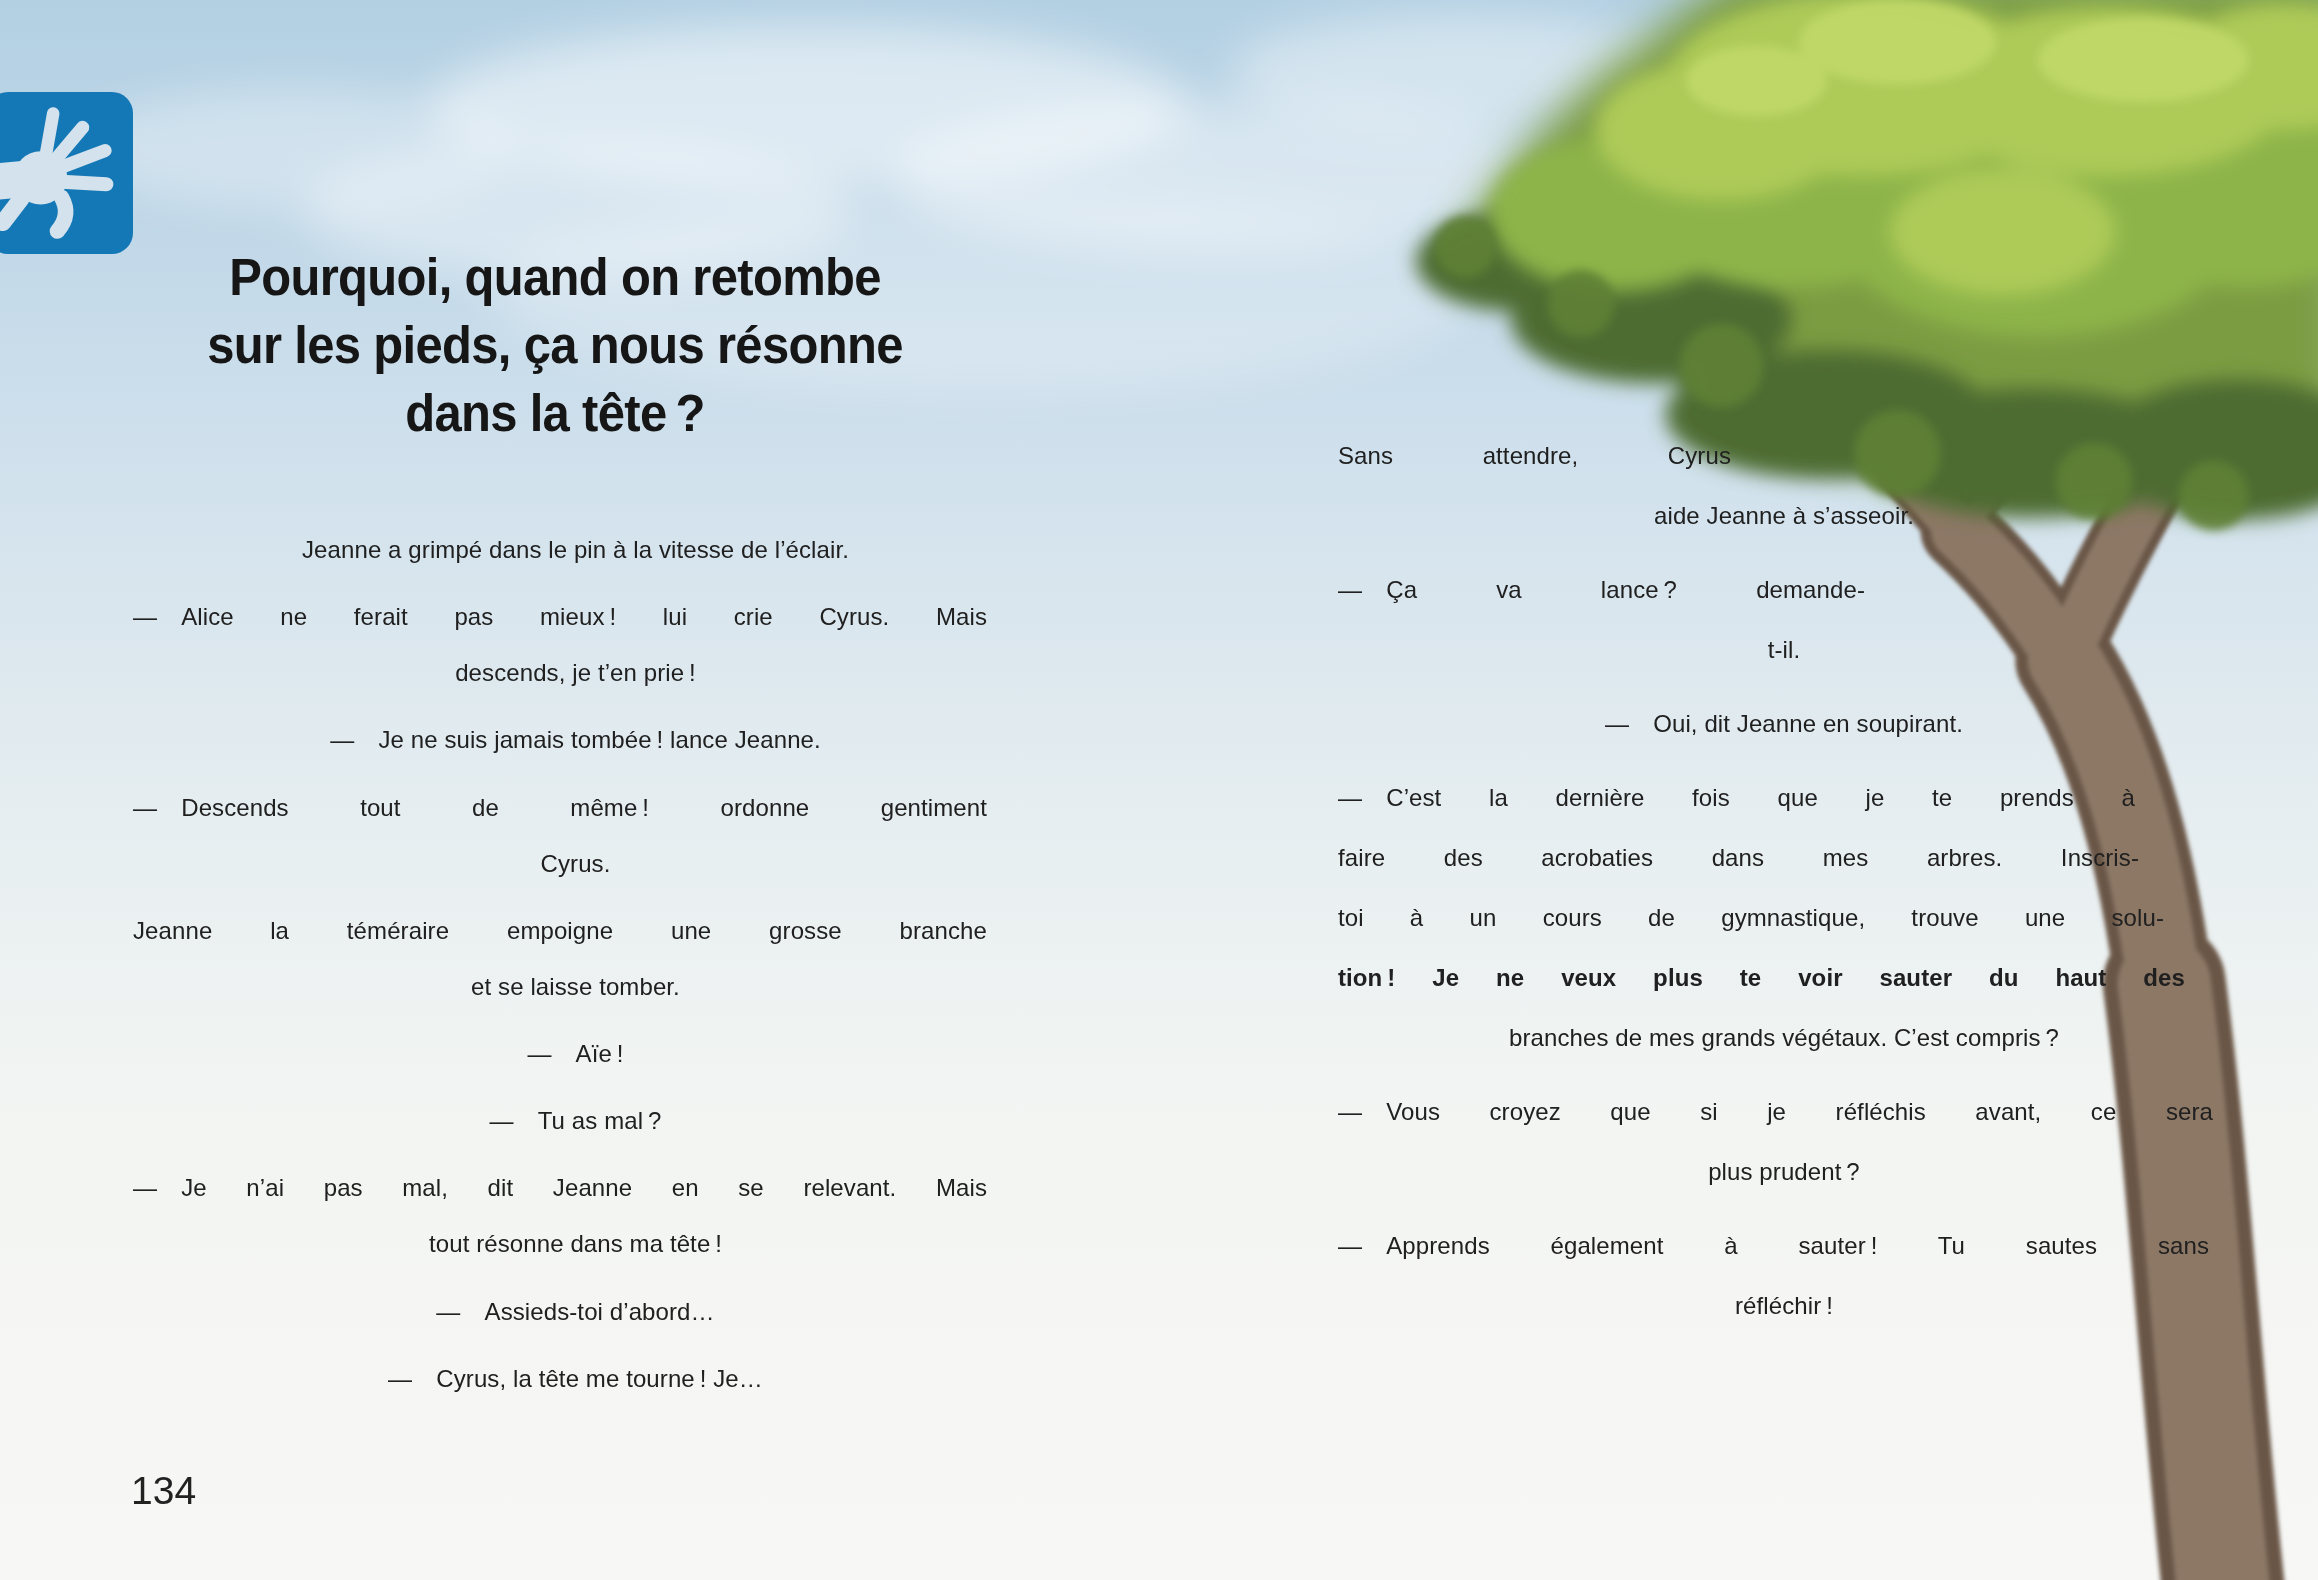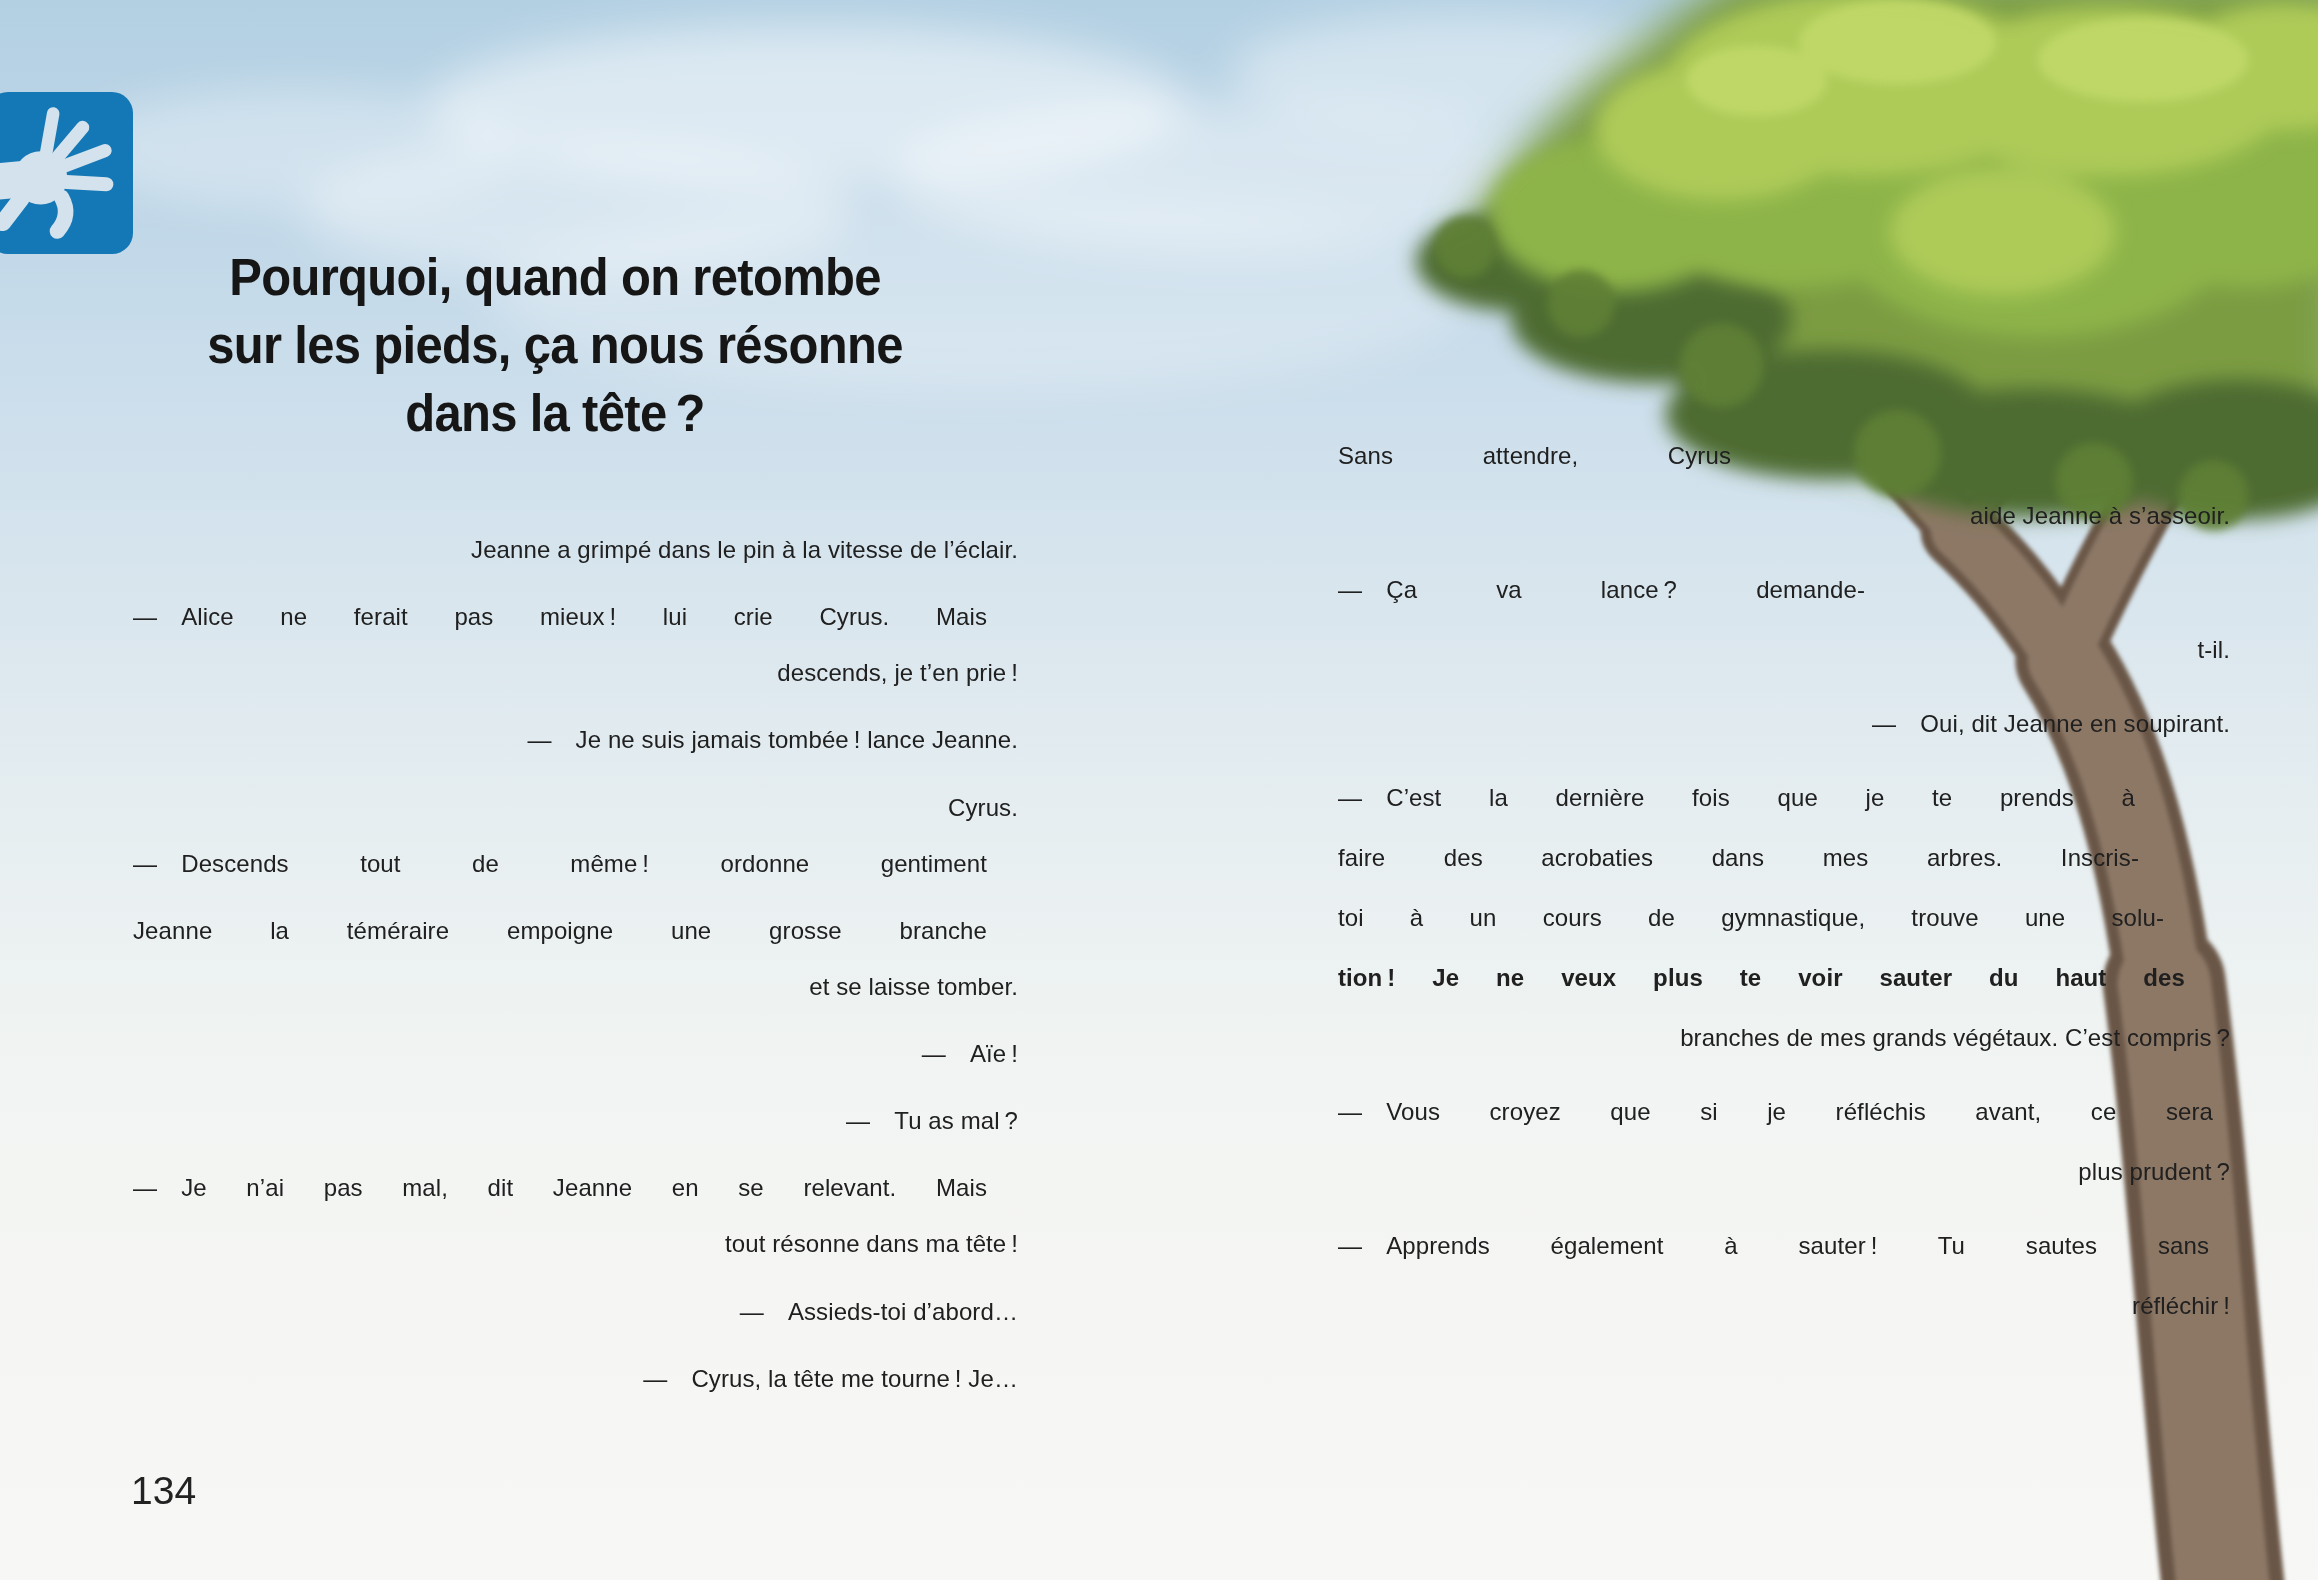--- a/index.html
+++ b/index.html
@@ -32,21 +32,21 @@
   }
 
   
   .col{position:absolute;color:#202020;font-size:24px;letter-spacing:0.1px;}
   .col-left {left:133px; top:522px; width:885px;}
   .col-right{left:1338px;top:426px; width:892px;}
   .col-left  .line{line-height:56px;}
   .col-right .line{line-height:60px;}
   .col-left  .para + .para{margin-top:11.2px;}
   .col-right .para + .para{margin-top:14px;}
-  .line{text-align:right;}
+  .line{text-align:center;}
   .line.just{text-align:justify;text-align-last:justify;}
 
   .page-number{
     position:absolute;left:131px;top:1473px;
     font-size:39px;line-height:35px;color:#222222;
   }
 </style>
 </head>
 <body>
 
@@ -170,22 +170,22 @@
         <div class="line">Jeanne a grimpé dans le pin à la vitesse de l’éclair.</div>
       </div>
       <div class="para">
         <div class="line just" style="width: 854px;">— Alice ne ferait pas mieux ! lui crie Cyrus. Mais</div>
         <div class="line">descends, je t’en prie !</div>
       </div>
       <div class="para">
         <div class="line">— Je ne suis jamais tombée ! lance Jeanne.</div>
       </div>
       <div class="para">
+        <div class="line just" style="width: 854px;">— Descends tout de même ! ordonne gentiment</div>
         <div class="line">Cyrus.</div>
-        <div class="line just" style="width: 854px;">— Descends tout de même ! ordonne gentiment</div>
       </div>
       <div class="para">
         <div class="line just" style="width: 854px;">Jeanne la téméraire empoigne une grosse branche</div>
         <div class="line">et se laisse tomber.</div>
       </div>
       <div class="para">
         <div class="line">— Aïe !</div>
       </div>
       <div class="para">
         <div class="line">— Tu as mal ?</div>

